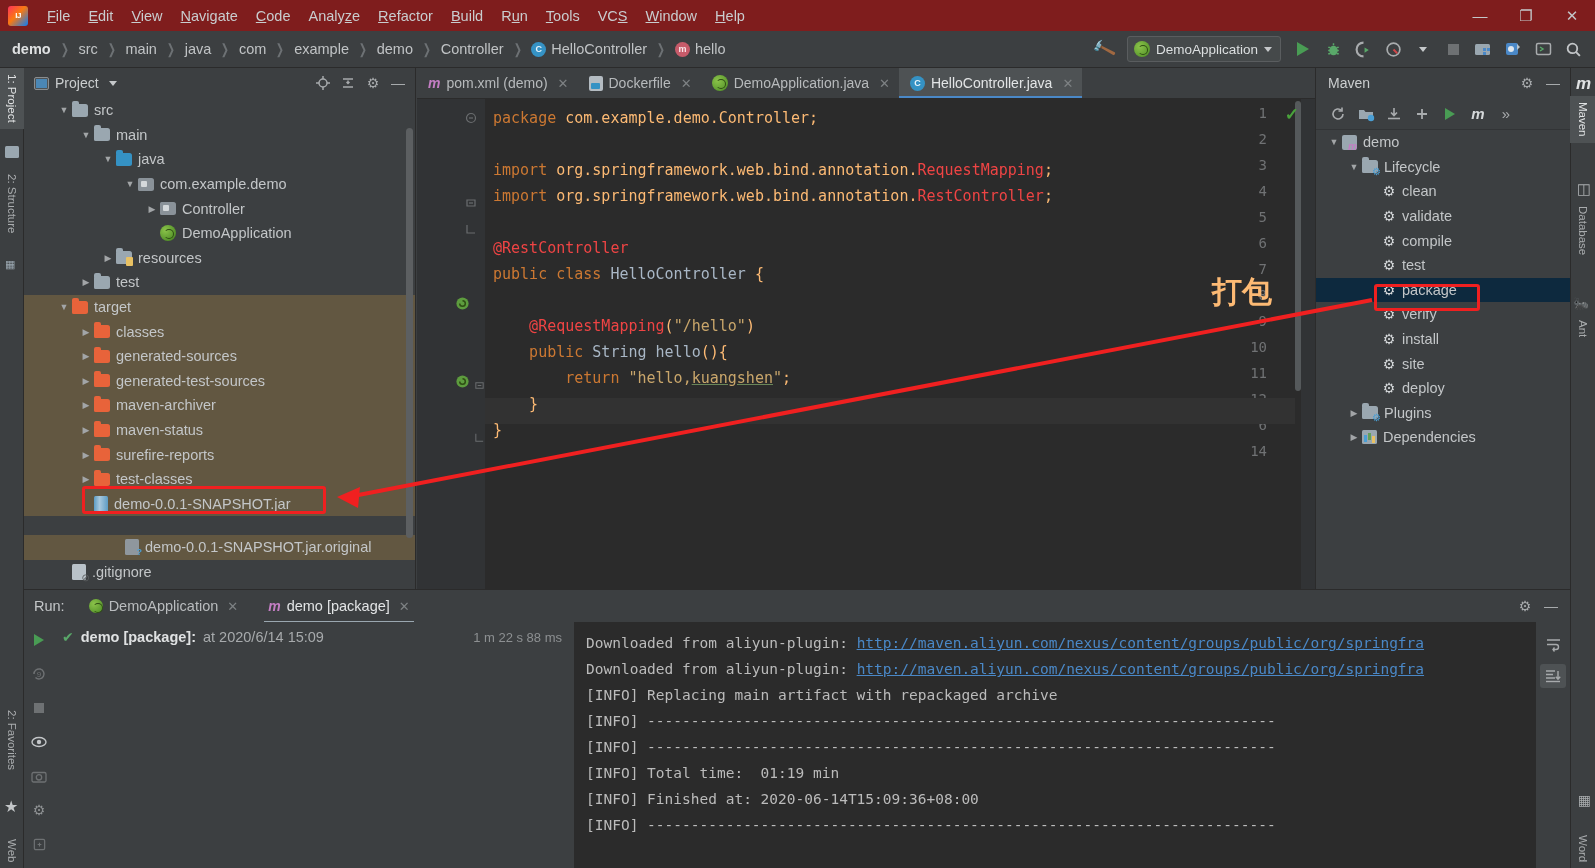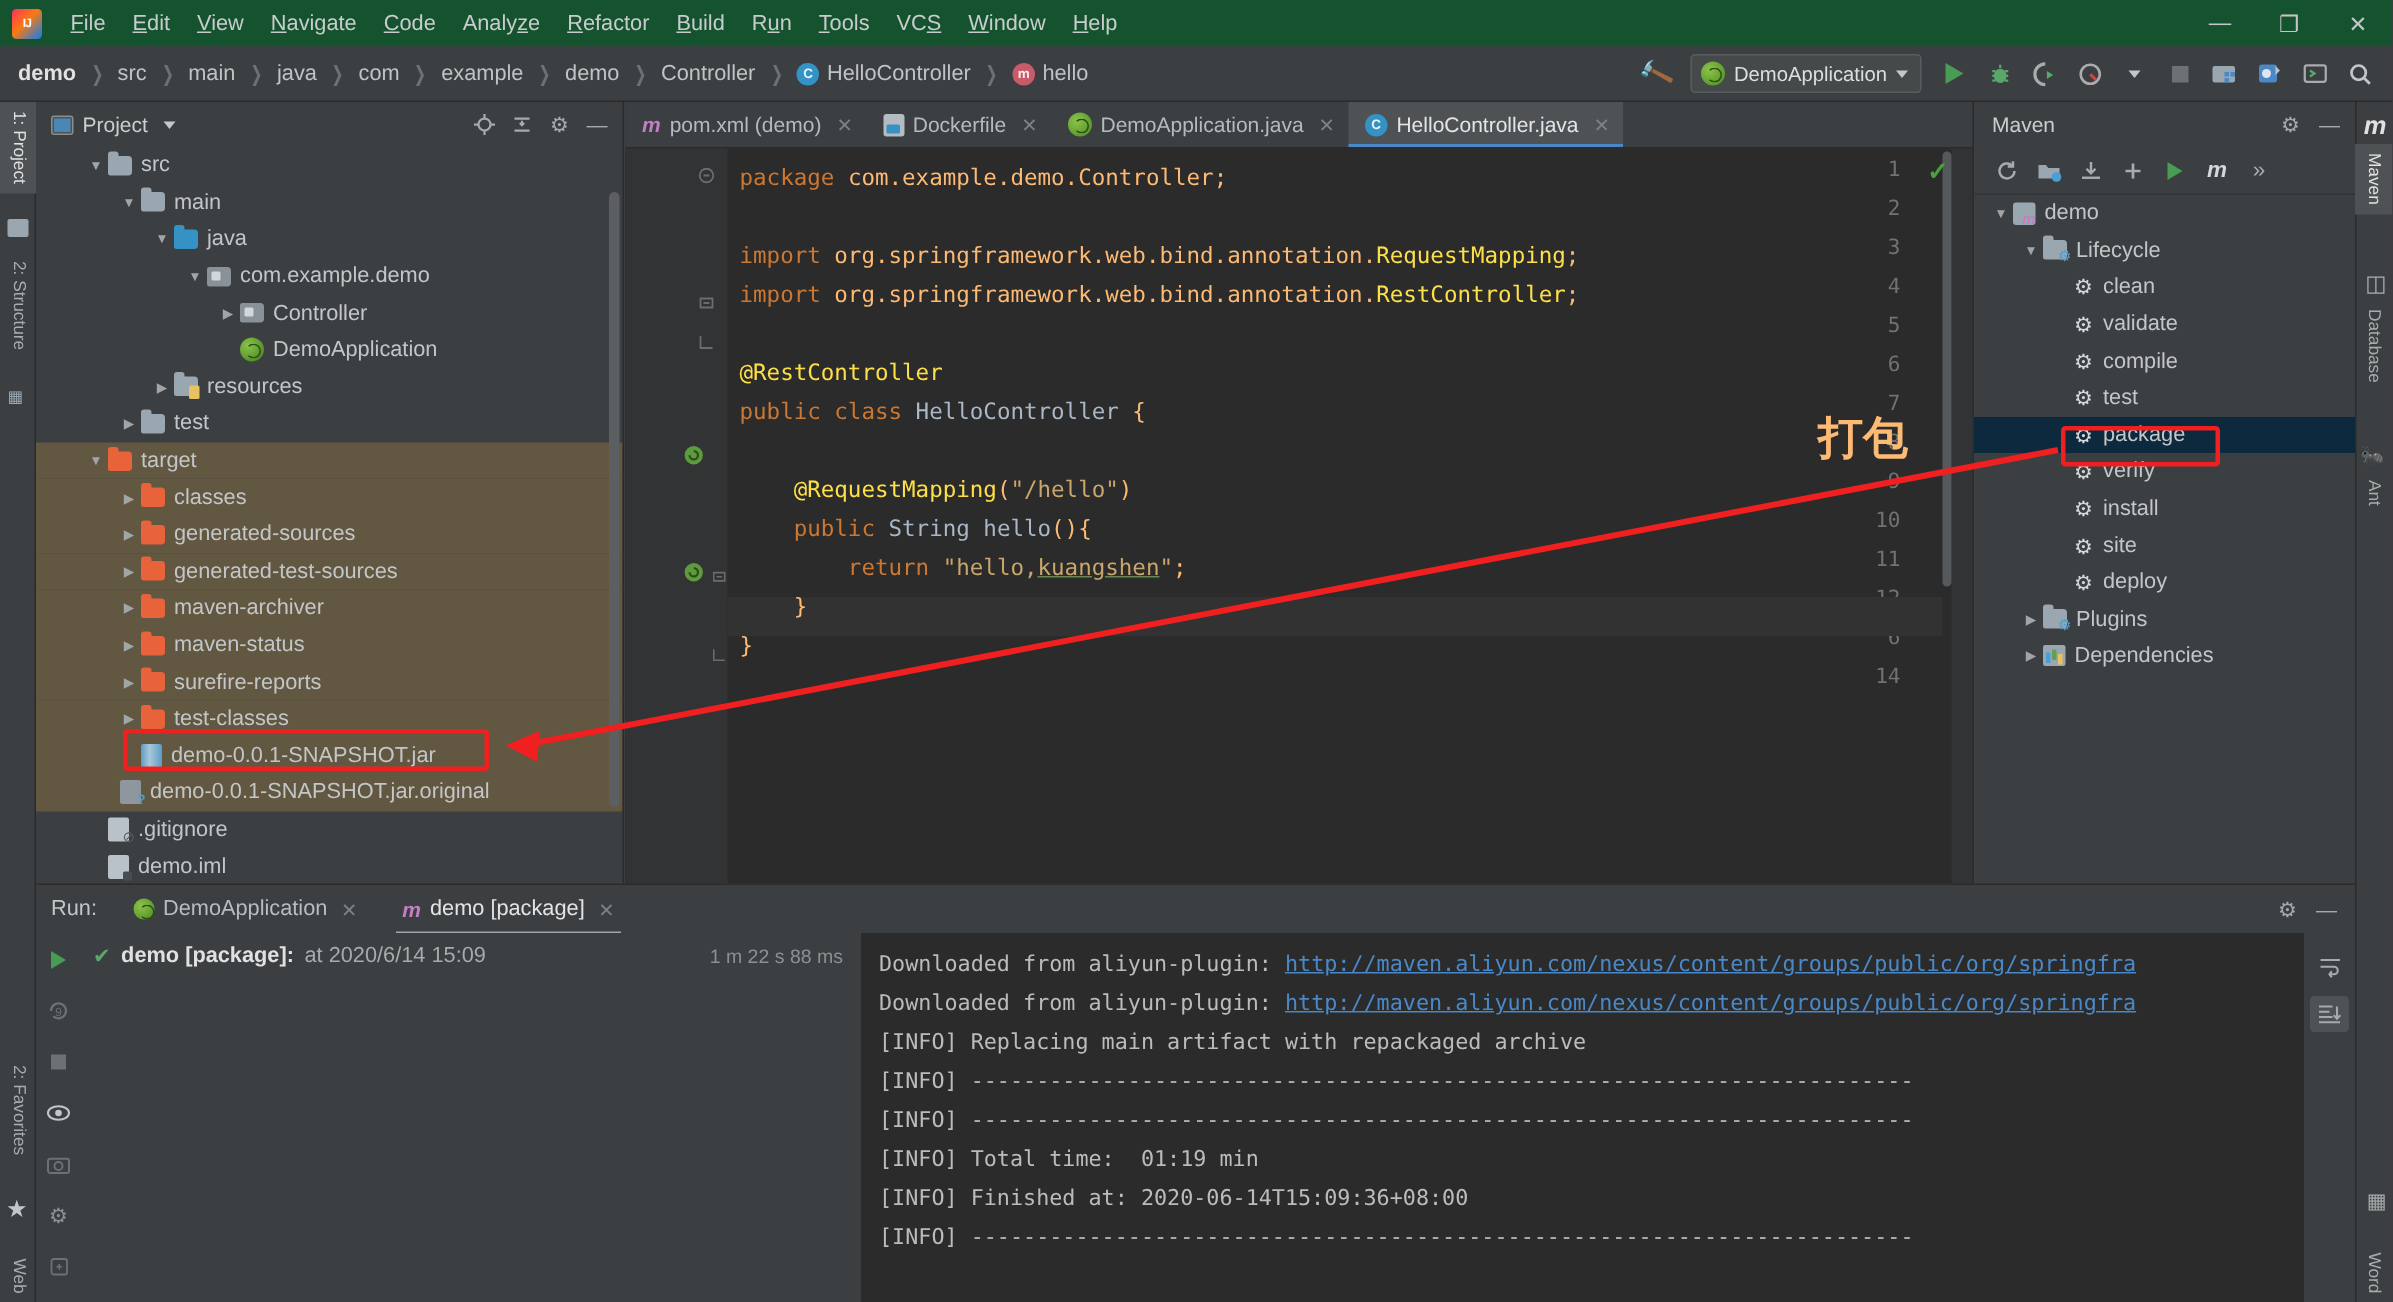--- a/index.html
+++ b/index.html
@@ -9,21 +9,21 @@
     background: #3c3f41;
     font-family: "Liberation Sans", sans-serif;
     color: #bbbbbb;
     -webkit-font-smoothing: antialiased;
   }
   #app { position: relative; width: 1595px; height: 868px; }
 
   
   .titlebar {
     position: absolute; left: 0; top: 0; width: 1595px; height: 31px;
-    background: #14532d; display: flex; align-items: center;
+    background: #7f1d1d; display: flex; align-items: center;
   }
   .ij-logo {
     width: 20px; height: 20px; margin-left: 8px; margin-right: 10px;
     border-radius: 3px; position: relative; flex: none;
     background: linear-gradient(135deg,#fe315d 0%,#f97a12 45%,#087cfa 100%);
   }
   .ij-logo::after {
     content: "IJ"; position: absolute; inset: 0;
     font-size: 8px; color: #fff; font-weight: bold;
     display: flex; align-items: center; justify-content: center;
@@ -224,21 +224,21 @@
   .gmark { position: absolute; left: 40px; width: 16px; height: 16px; }
   .codelines {
     position: absolute; left: 68px; top: 0; right: 0; bottom: 0;
     font-family: "DejaVu Sans Mono", monospace; font-size: 15px; line-height: 26px;
     white-space: pre;
   }
   .cl { position: absolute; left: 8px; }
   .hl-line { position: absolute; left: 68px; right: 20px; height: 26px; background: #323232; }
   .k { color: #cc7832; }
   .str { color: #c9a66b; }
-  .ann { color: #fde047; }
+  .ann { color: #ef4444; }
   .cls { color: #a9b7c6; }
   .plain { color: #fdba74; }
   .under { text-decoration: underline; text-decoration-color: #6a8759; }
   .ed-scroll {
     position: absolute; right: 14px; top: 2px; width: 6px; height: 290px;
     background: #55595b; border-radius: 3px;
   }
   .ed-marker-col {
     position: absolute; right: 0; top: 0; bottom: 0; width: 14px; background: #313335;
   }
@@ -614,21 +614,21 @@
         <div class="trow target-bg" style="padding-left: 54px;">
           <span class="arrow">▶</span>
           <span class="fold orange"></span>
           <span>test-classes</span>
         </div>
         <div class="trow target-bg" style="padding-left: 54px;">
           <span class="arrow blank">▶</span>
           <span class="fileico jar"></span>
           <span>demo-0.0.1-SNAPSHOT.jar</span>
         </div>
-        <div class="trow target-bg" style="padding-left: 40px;">
+        <div class="trow target-bg" style="padding-left: 85px; margin-top: 19px;">
           <span class="arrow blank">▶</span>
           <span class="fileico jaro"></span>
           <span>demo-0.0.1-SNAPSHOT.jar.original</span>
         </div>
         <div class="trow" style="padding-left: 32px;">
           <span class="arrow blank">▶</span>
           <span class="fileico git"></span>
           <span>.gitignore</span>
         </div>
         <div class="trow" style="padding-left: 32px;">

